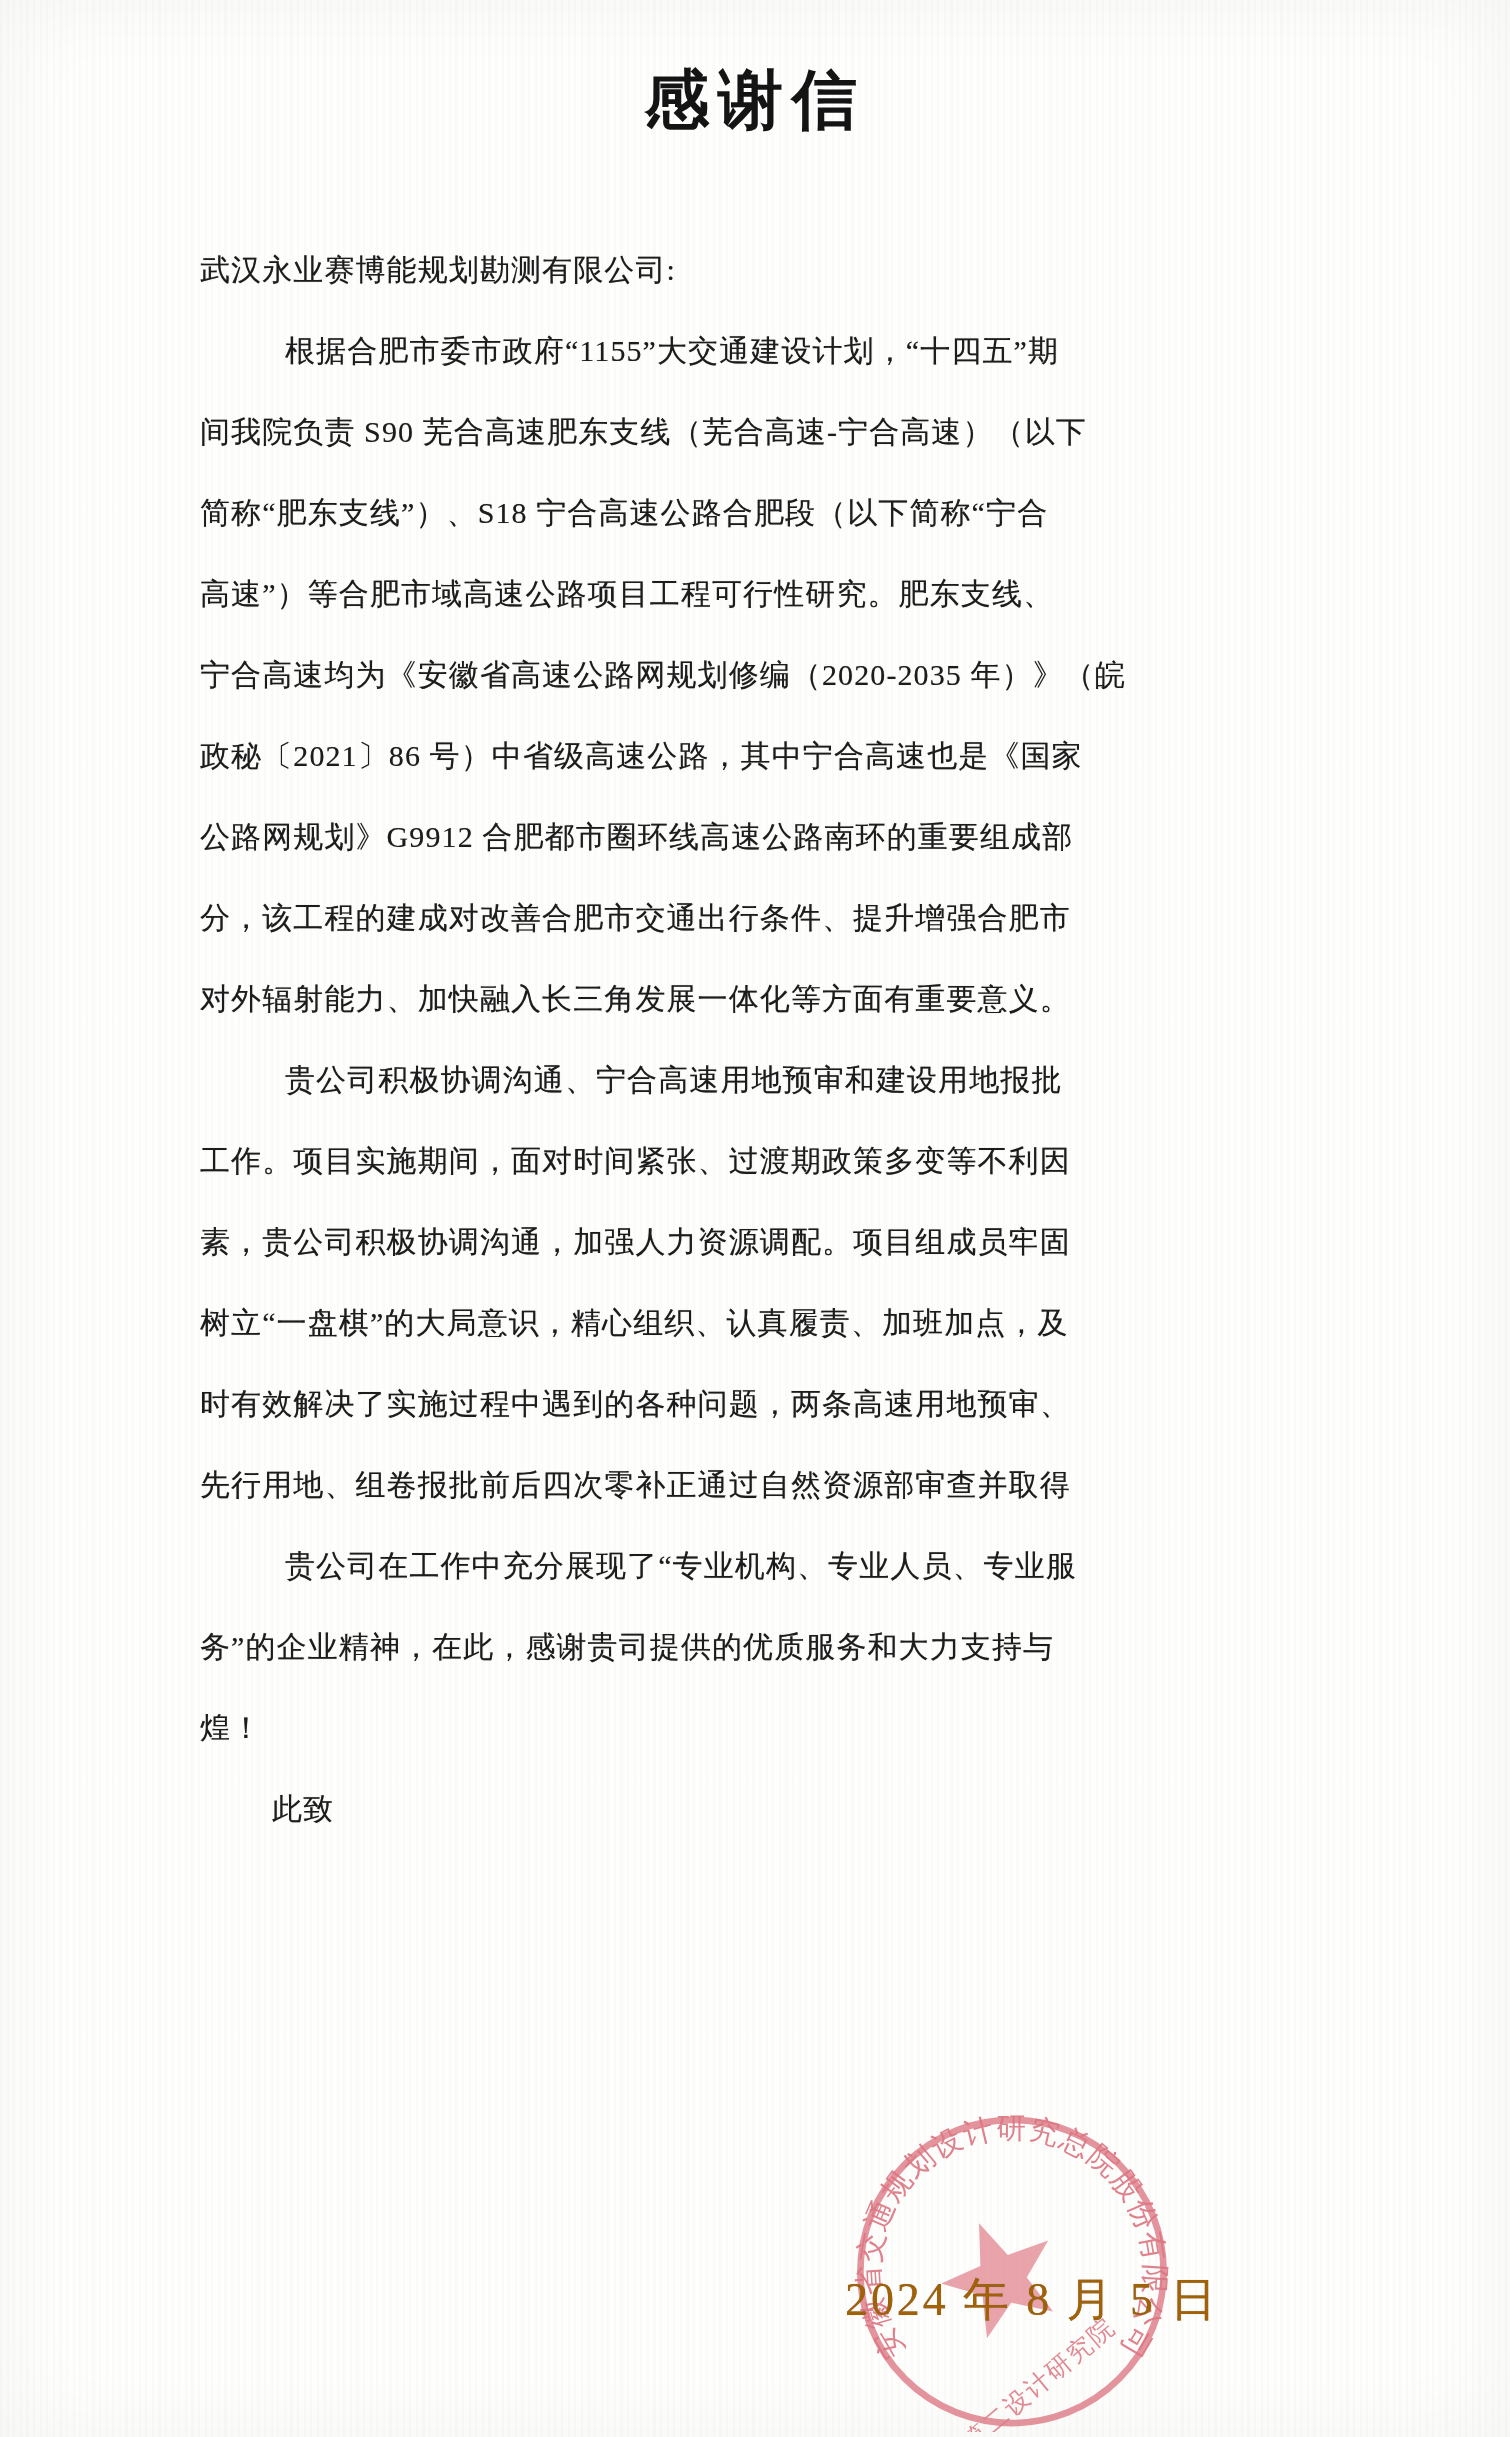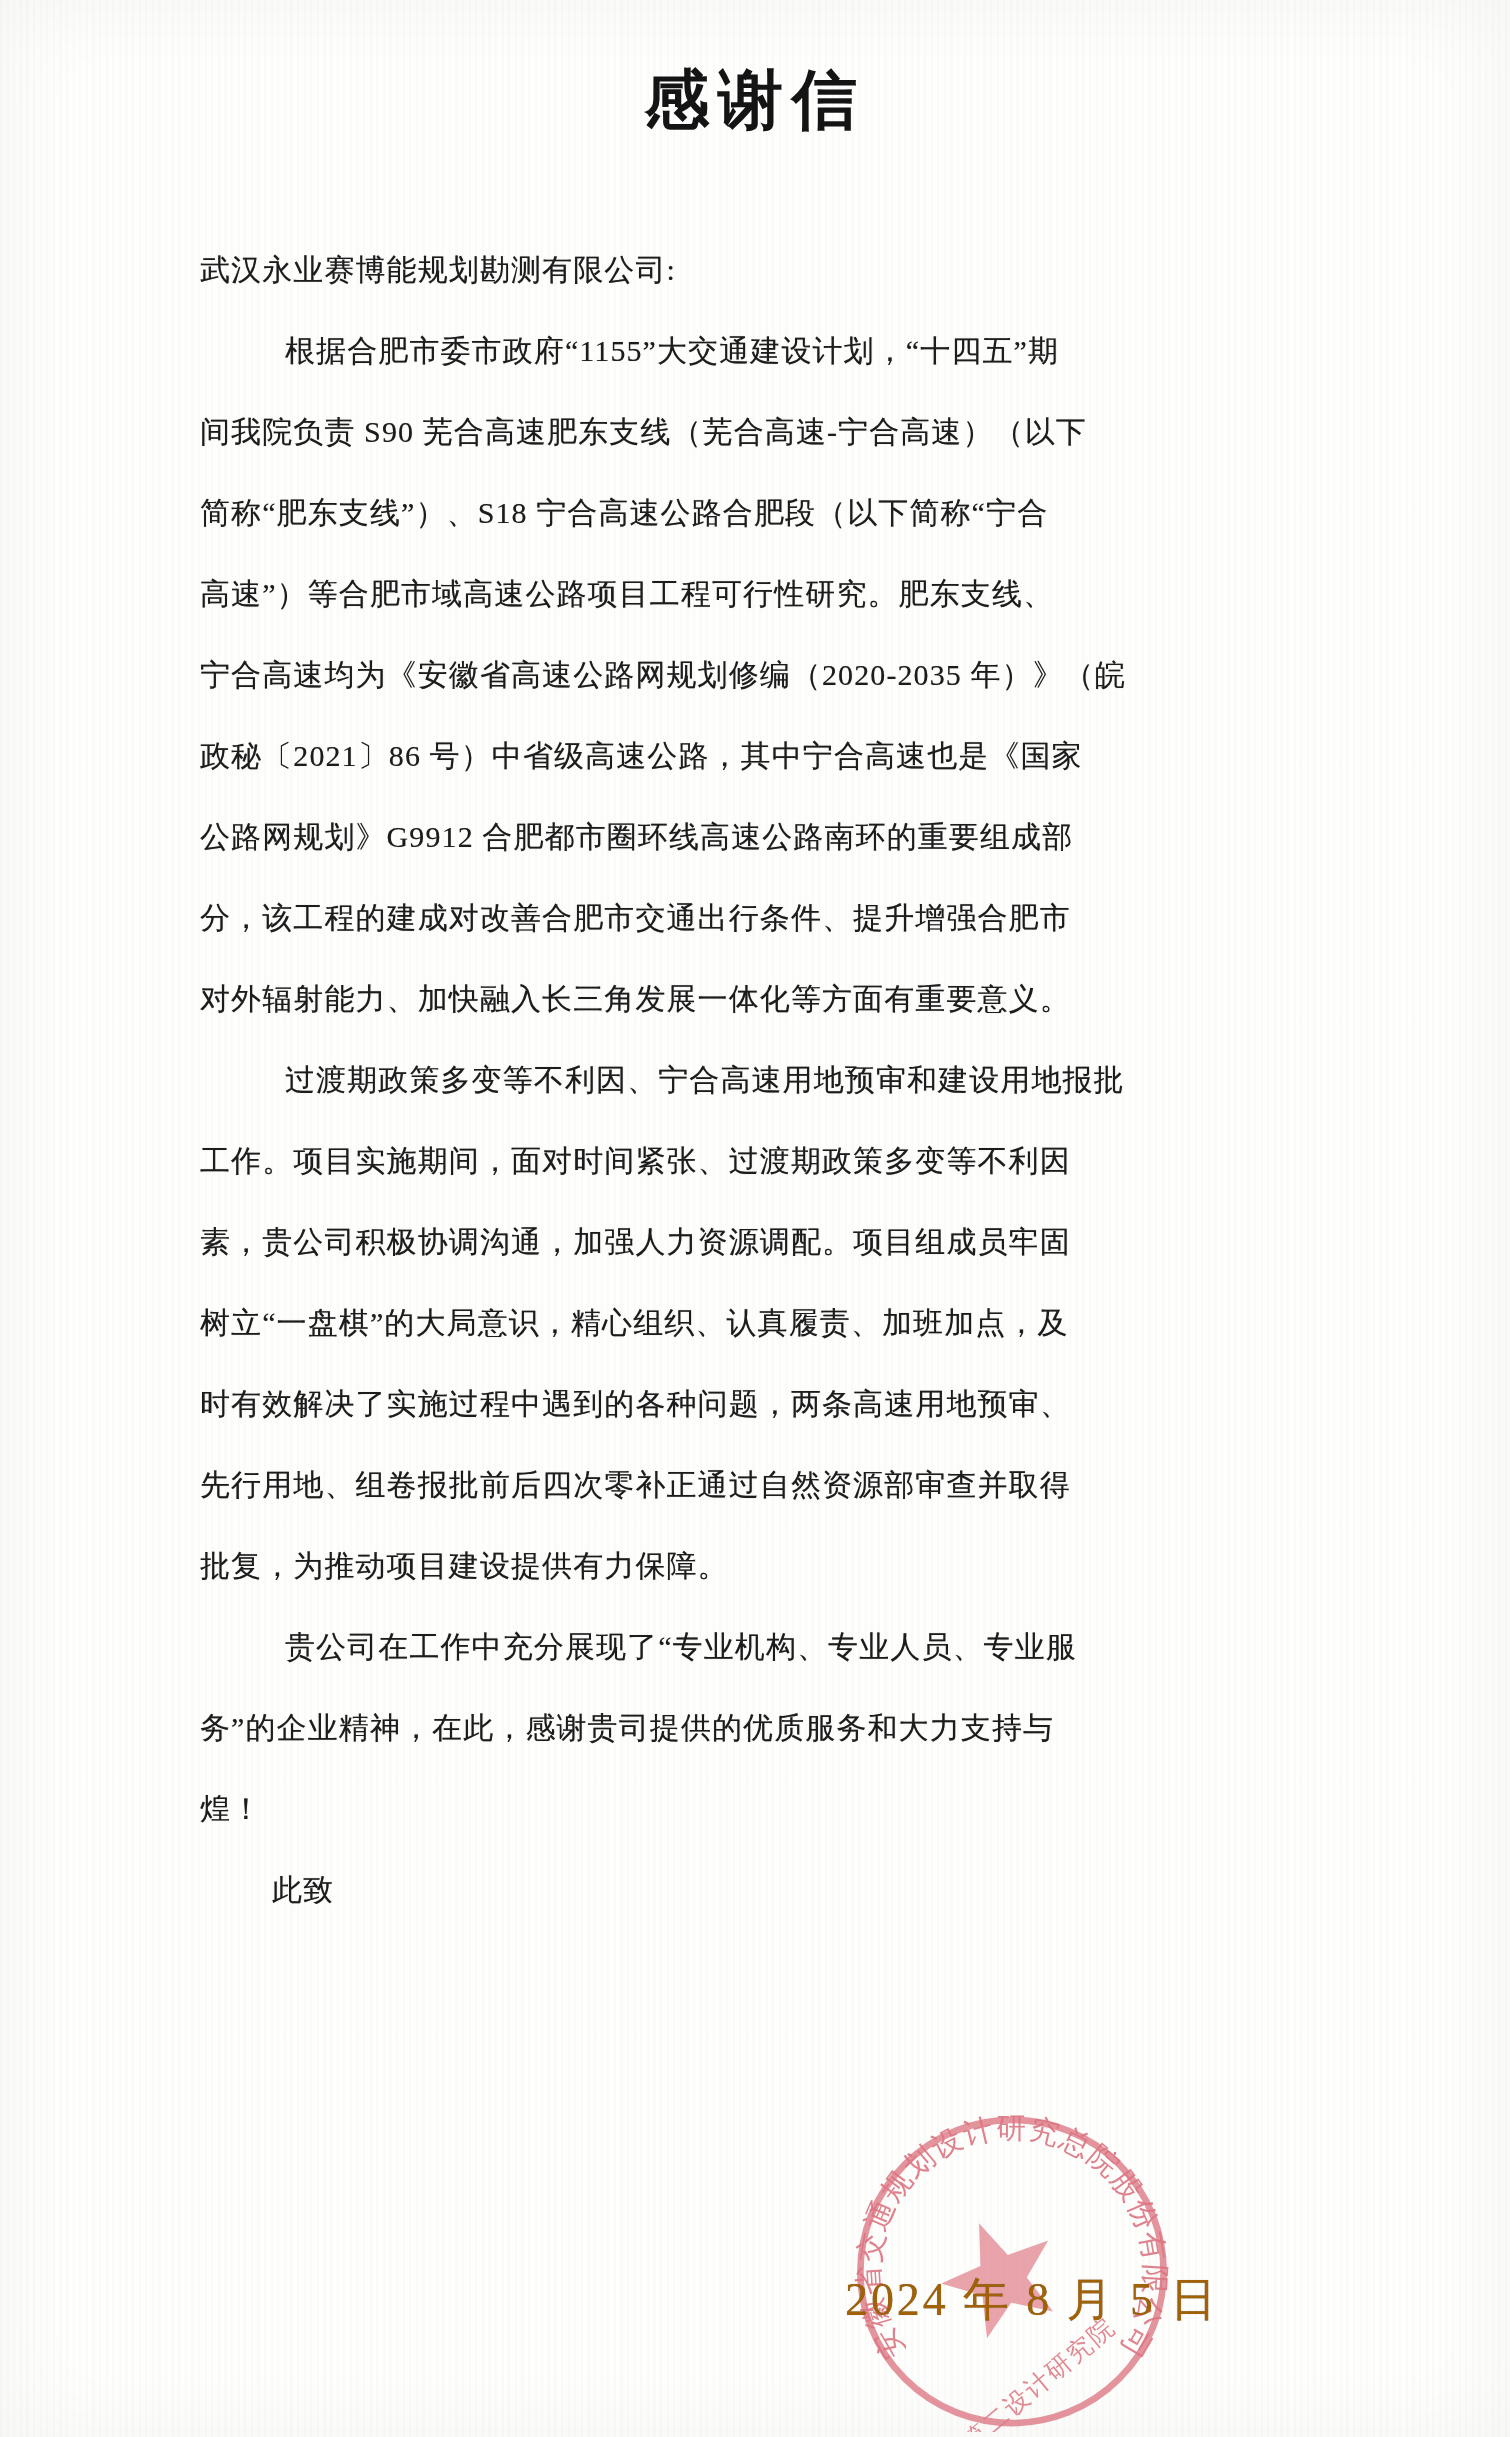--- a/index.html
+++ b/index.html
@@ -57,27 +57,26 @@
     <div>
         <div class="line indent">根据合肥市委市政府“1155”大交通建设计划，“十四五”期</div>
         <div class="line">间我院负责 S90 芜合高速肥东支线（芜合高速-宁合高速）（以下</div>
         <div class="line">简称“肥东支线”）、S18 宁合高速公路合肥段（以下简称“宁合</div>
         <div class="line">高速”）等合肥市域高速公路项目工程可行性研究。肥东支线、</div>
         <div class="line">宁合高速均为《安徽省高速公路网规划修编（2020-2035 年）》（皖</div>
         <div class="line">政秘〔2021〕86 号）中省级高速公路，其中宁合高速也是《国家</div>
         <div class="line">公路网规划》G9912 合肥都市圈环线高速公路南环的重要组成部</div>
         <div class="line">分，该工程的建成对改善合肥市交通出行条件、提升增强合肥市</div>
         <div class="line">对外辐射能力、加快融入长三角发展一体化等方面有重要意义。</div>
-        <div class="line indent">过渡期政策多变等不利因、宁合高速用地预审和建设用地报批</div>
+        <div class="line indent">贵公司积极协调沟通、宁合高速用地预审和建设用地报批</div>
         <div class="line">工作。项目实施期间，面对时间紧张、过渡期政策多变等不利因</div>
         <div class="line">素，贵公司积极协调沟通，加强人力资源调配。项目组成员牢固</div>
         <div class="line">树立“一盘棋”的大局意识，精心组织、认真履责、加班加点，及</div>
         <div class="line">时有效解决了实施过程中遇到的各种问题，两条高速用地预审、</div>
         <div class="line">先行用地、组卷报批前后四次零补正通过自然资源部审查并取得</div>
-        <div class="line">批复，为推动项目建设提供有力保障。</div>
         <div class="line indent">贵公司在工作中充分展现了“专业机构、专业人员、专业服</div>
         <div class="line">务”的企业精神，在此，感谢贵司提供的优质服务和大力支持与</div>
         <div class="line">煌！</div>
       </div>
     <div class="line closing">此致</div>
   </div>
 
   <svg class="seal" viewBox="0 0 430 430" xmlns="http://www.w3.org/2000/svg">
     <circle cx="215" cy="215" r="205" fill="none" stroke="#dd7884" stroke-width="9" opacity="0.85"></circle>
     <path id="sealArc" d="M 68,318 A 180,180 0 1 1 362,318" fill="none"></path>

